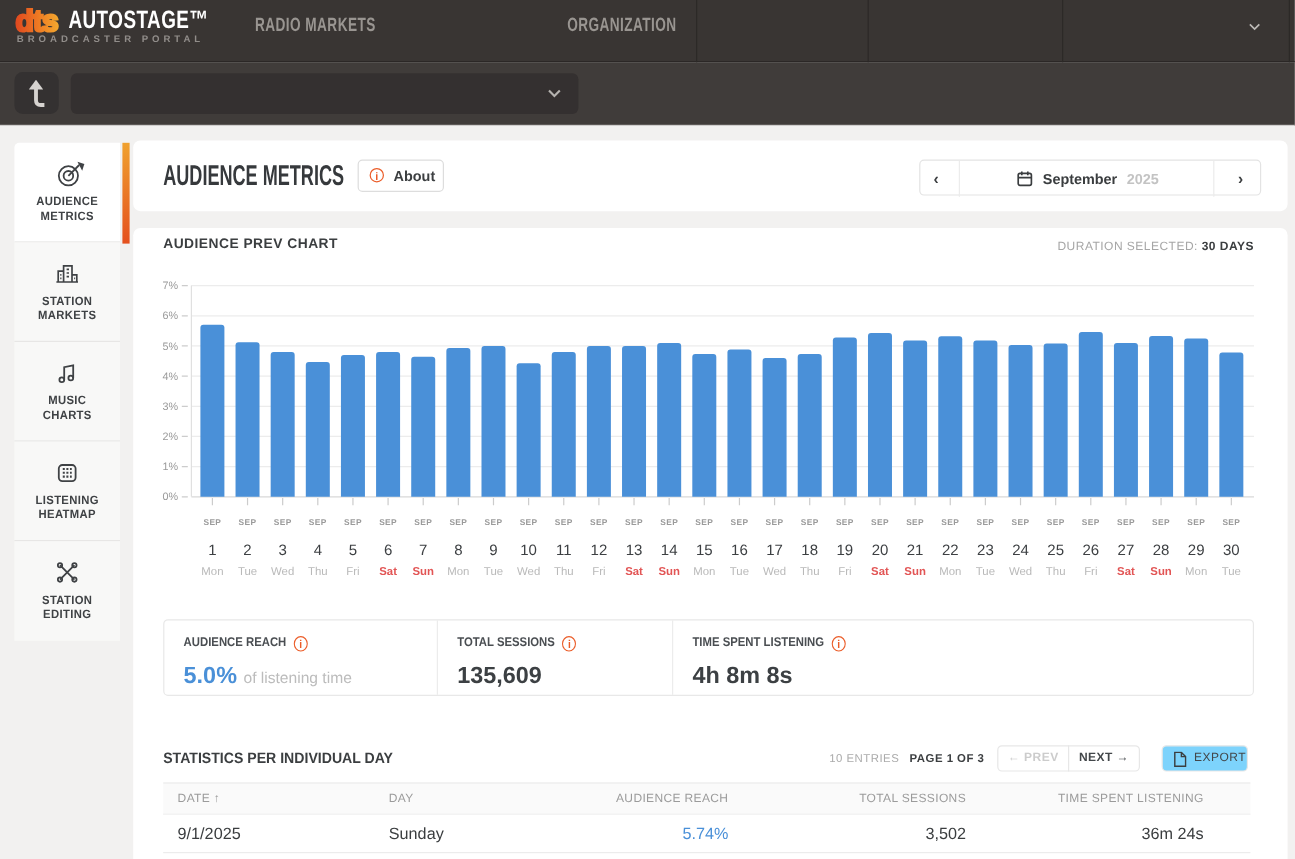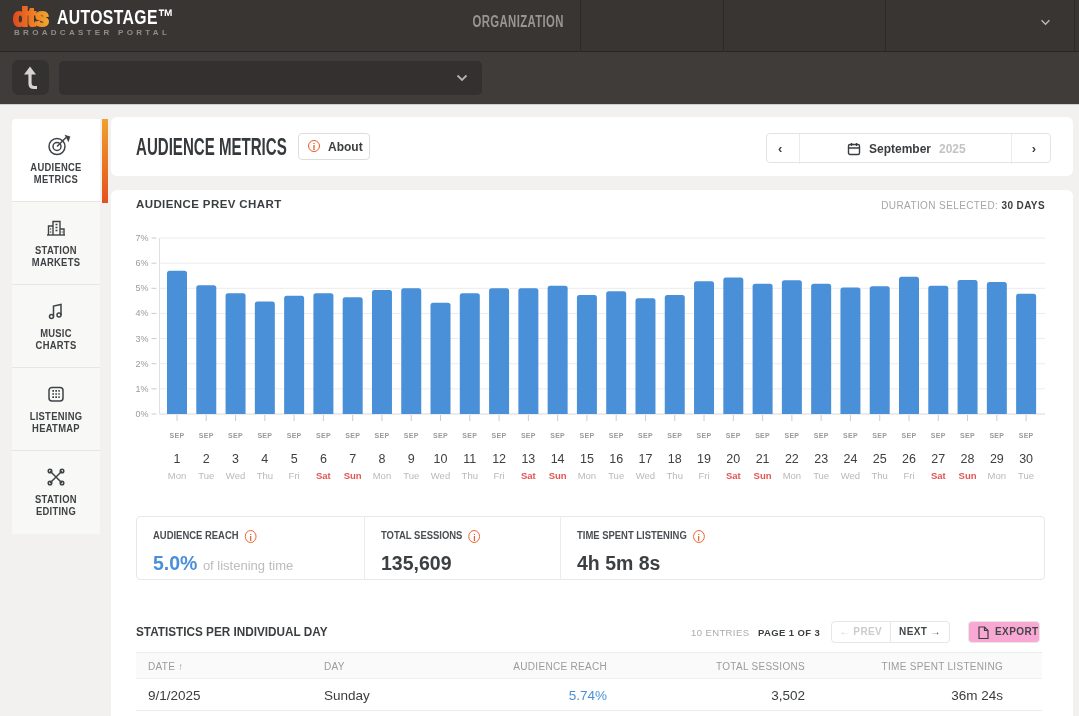--- a/index.html
+++ b/index.html
@@ -66,21 +66,21 @@
 .stat .val .sm { font-size:13px; font-weight:normal; color:#bcbcbc; letter-spacing:0; }
 .blue { color:#4a90d8 !important; }
 
 
 #tbltitle { position:absolute; left:136px; top:625px; font-size:12.5px; font-weight:bold; letter-spacing:0px; color:#3b3e40; transform:scaleX(0.94); transform-origin:left top; }
 #entries { position:absolute; left:691px; top:627px; font-size:9.5px; letter-spacing:0.4px; color:#ababab; }
 #pageof { position:absolute; left:758px; top:627px; font-size:9.5px; letter-spacing:0.4px; font-weight:bold; color:#3b3e40; }
 .pgbtn { position:absolute; top:621px; height:22px; border:1px solid #e7e7e7; border-radius:4px; background:#fff; font-size:10px; font-weight:bold; letter-spacing:0.4px; color:#43474a; text-align:center; line-height:20px; }
 #prev { left:831px; width:60px; color:#cccccc; border-radius:4px 0 0 4px; }
 #next { left:890px; width:60px; border-radius:0 4px 4px 0; }
-#export { position:absolute; left:968px; top:621px; width:72px; height:22px; border:1px solid #e7e7e7; border-radius:4px; background:#f9a8d4; font-size:10px; font-weight:bold; letter-spacing:0.4px; color:#43474a; text-align:left; line-height:20px; }
+#export { position:absolute; left:968px; top:621px; width:72px; height:22px; border:1px solid #e7e7e7; border-radius:4px; background:#7dd3fc; font-size:10px; font-weight:normal; letter-spacing:0.4px; color:#43474a; text-align:left; line-height:20px; }
 
 #thead { position:absolute; left:136px; top:652px; width:906px; height:27px; background:#fafafa; border-top:1px solid #ececec; border-bottom:1px solid #f0f0f0; font-size:10px; letter-spacing:0.3px; color:#9b9b9b; }
 #thead span, #trow span { position:absolute; top:50%; transform:translateY(-50%); white-space:nowrap; }
 #trow { position:absolute; left:136px; top:680px; width:906px; height:31px; border-bottom:1px solid #ececec; font-size:13.5px; color:#3a3d3f; }
 </style>
 </head>
 <body>
 
 <div id="topbar">
   <svg style="position:absolute;left:12px;top:2px;" width="52" height="30" viewBox="0 0 52 30">
@@ -88,20 +88,23 @@
         <linearGradient id="dtsg" x1="0" y1="0" x2="1" y2="0">
           <stop offset="0" stop-color="#e0481f"></stop>
           <stop offset="0.55" stop-color="#ef7b23"></stop>
           <stop offset="1" stop-color="#f2a62e"></stop>
         </linearGradient>
       </defs>
     <text x="1" y="24" font-family="Liberation Sans, sans-serif" font-size="25" font-weight="bold" letter-spacing="-0.8" fill="url(#dtsg)" stroke="url(#dtsg)" stroke-width="2.2">dts</text>
   </svg>
   <div class="logo-auto">AUTOSTAGE™</div>
   <div class="logo-sub">BROADCASTER PORTAL</div>
+  <div class="tab" style="left:196px;width:134px;">
+      <span>RADIO MARKETS</span>
+    </div>
   <div class="tab" style="left:456px;width:124px;">
       <span>ORGANIZATION</span>
     </div>
   <div class="sep" style="left:580px;"></div>
   <div class="sep" style="left:723px;"></div>
   <div class="sep" style="left:885px;"></div>
   <div class="sep" style="left:1074px;"></div>
   <svg id="top-chev" width="11" height="7" viewBox="0 0 12 8" fill="none" stroke="#bdbab7" stroke-width="1.6">
       <path d="M1.5 1.5 L6 6 L10.5 1.5"></path>
     </svg>
@@ -374,21 +377,21 @@
   <div class="stat" style="left:0;width:227px;">
       <div class="lab">AUDIENCE REACH <span class="oinfo">i</span></div>
       <div class="val blue">5.0% <span class="sm">of listening time</span></div>
     </div>
   <div class="stat" style="left:227px;width:196px;">
       <div class="lab">TOTAL SESSIONS <span class="oinfo">i</span></div>
       <div class="val">135,609</div>
     </div>
   <div class="stat" style="left:423px;width:225px;">
       <div class="lab">TIME SPENT LISTENING <span class="oinfo">i</span></div>
-      <div class="val">4h 5m 8s</div>
+      <div class="val">4h 8m 8s</div>
     </div>
 </div>
 
 <div id="tbltitle">STATISTICS PER INDIVIDUAL DAY</div>
 <div id="entries">10 ENTRIES</div>
 <div id="pageof">PAGE 1 OF 3</div>
 <div id="prev" class="pgbtn">← PREV</div>
 <div id="next" class="pgbtn">NEXT →</div>
 <div id="export"><svg style="position:absolute;left:9px;top:4px;" width="11" height="14" viewBox="0 0 11 14" fill="none" stroke="#3b3e40" stroke-width="1.2">
       <path d="M1 1 h5.5 L10 4.5 V12.5 H1 Z"></path>

